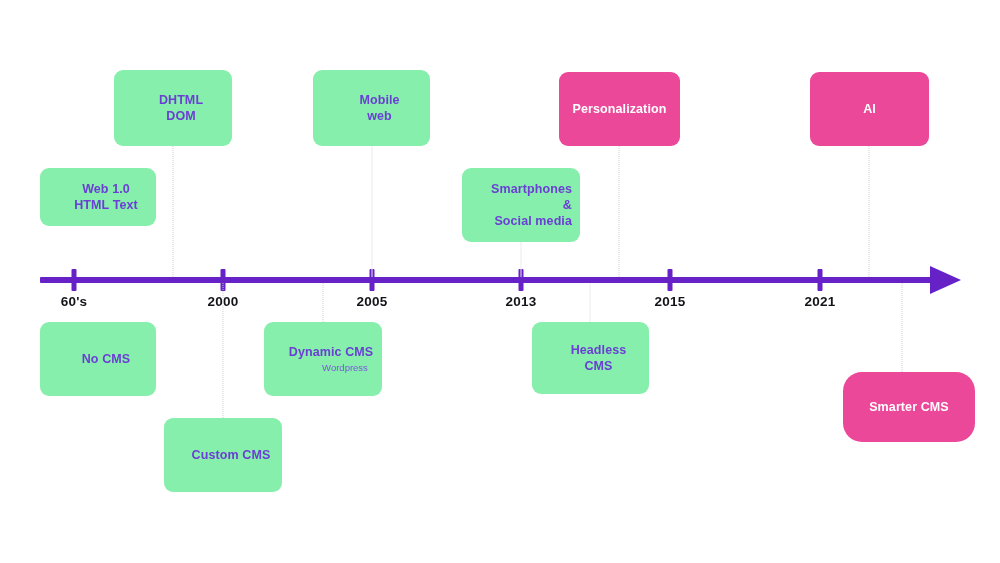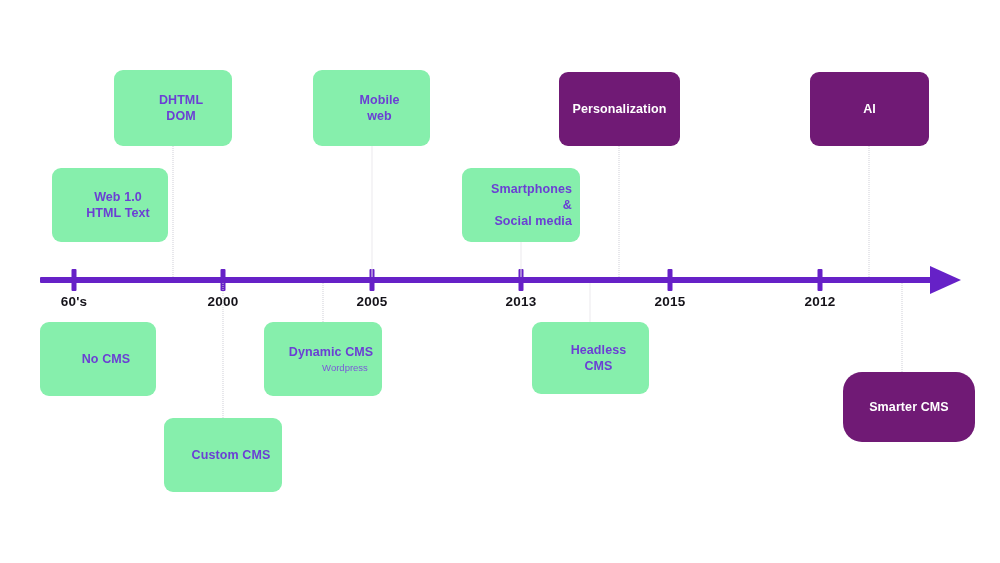--- a/index.html
+++ b/index.html
@@ -83,21 +83,21 @@
     border-radius: 9px;
     text-align: center;
     padding: 6px 8px;
     line-height: 1.28;
   }
   .card.light {
     background: #86efac;
     padding-left: 24px;
   }
   .card.dark {
-    background: #701a75;
+    background: #ec4899;
   }
   .card-title {
     font-size: 12.5px;
     font-weight: bold;
     letter-spacing: 0.1px;
     white-space: pre-line;
   }
   .card.light .card-title { color: #6b3fd4; }
   .card.dark  .card-title { color: #ffffff; }
   .card-subtitle {
@@ -121,35 +121,35 @@
       <div class="tick-label" style="left: 74px;">60's</div>
       <div class="tick" style="left: 223px;"></div>
       <div class="tick-label" style="left: 223px;">2000</div>
       <div class="tick" style="left: 372px;"></div>
       <div class="tick-label" style="left: 372px;">2005</div>
       <div class="tick" style="left: 521px;"></div>
       <div class="tick-label" style="left: 521px;">2013</div>
       <div class="tick" style="left: 670px;"></div>
       <div class="tick-label" style="left: 670px;">2015</div>
       <div class="tick" style="left: 820px;"></div>
-      <div class="tick-label" style="left: 820px;">2012</div>
+      <div class="tick-label" style="left: 820px;">2021</div>
     </div>
   <div id="connectors-layer">
       <div class="connector dotted" style="left: 173px; top: 146px; height: 131px;"></div>
       <div class="connector solid" style="left: 372px; top: 146px; height: 131px;"></div>
       <div class="connector solid" style="left: 521px; top: 242px; height: 35px;"></div>
       <div class="connector dotted" style="left: 619px; top: 146px; height: 131px;"></div>
       <div class="connector dotted" style="left: 869px; top: 146px; height: 131px;"></div>
       <div class="connector dotted" style="left: 223px; top: 283px; height: 135px;"></div>
       <div class="connector dotted" style="left: 323px; top: 283px; height: 39px;"></div>
       <div class="connector solid" style="left: 590px; top: 283px; height: 39px;"></div>
       <div class="connector dotted" style="left: 902px; top: 283px; height: 89px;"></div>
     </div>
   <div id="cards-layer">
-      <div class="card light" style="left: 52px; top: 168px; width: 116px; height: 74px;">
+      <div class="card light" style="left: 40px; top: 168px; width: 116px; height: 58px;">
         <div class="card-title">Web 1.0
 HTML Text</div>
       </div>
       <div class="card light" style="left: 114px; top: 70px; width: 118px; height: 76px;">
         <div class="card-title">DHTML
 DOM</div>
       </div>
       <div class="card light" style="left: 313px; top: 70px; width: 117px; height: 76px;">
         <div class="card-title">Mobile
 web</div>

